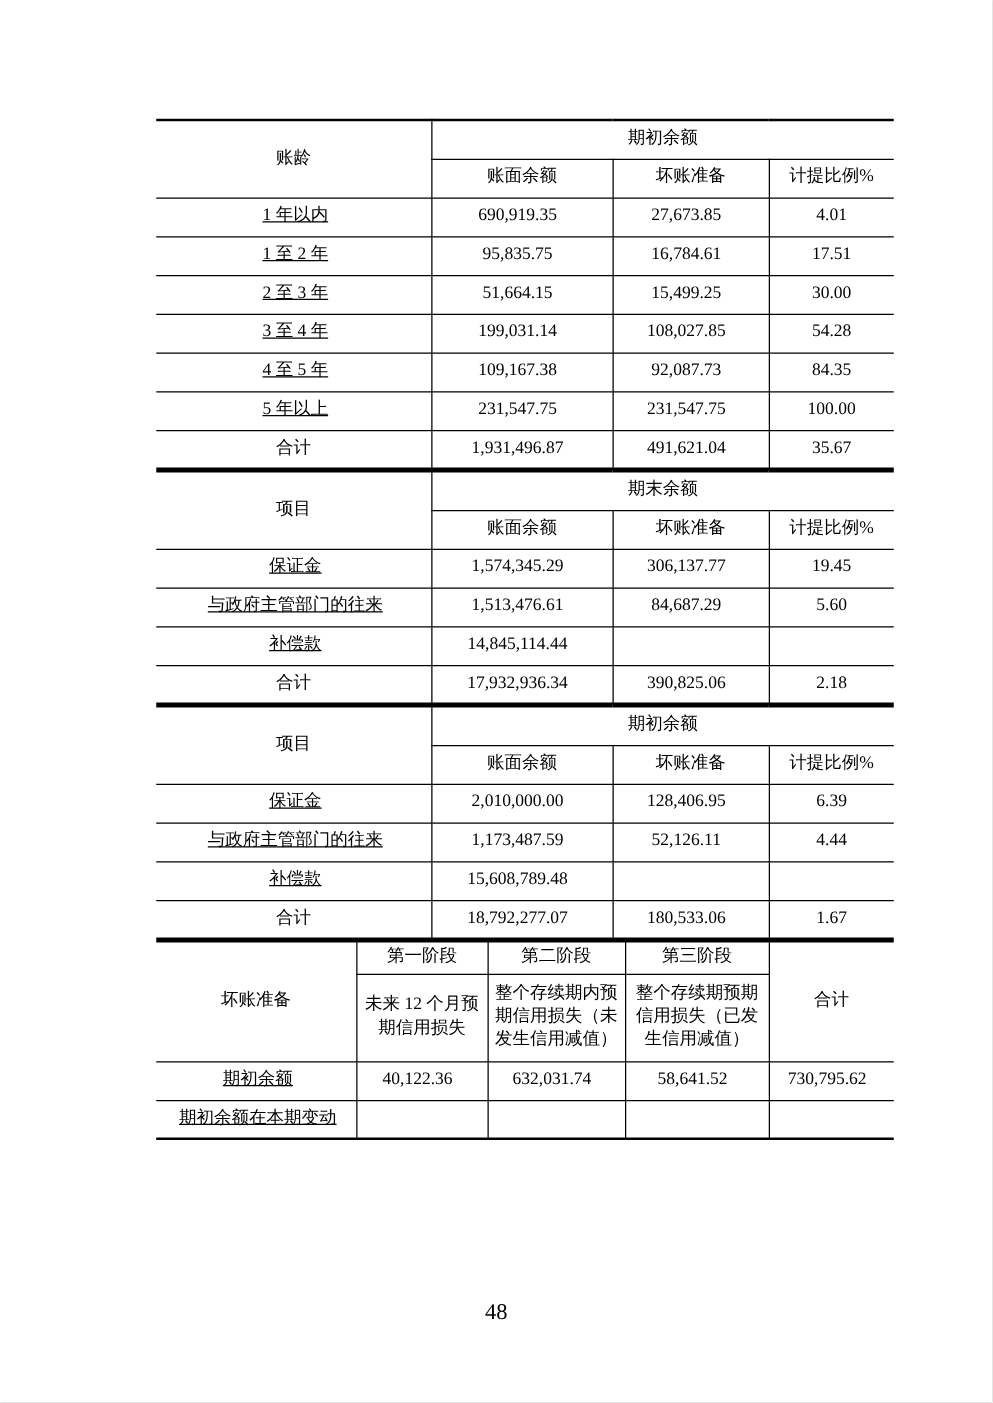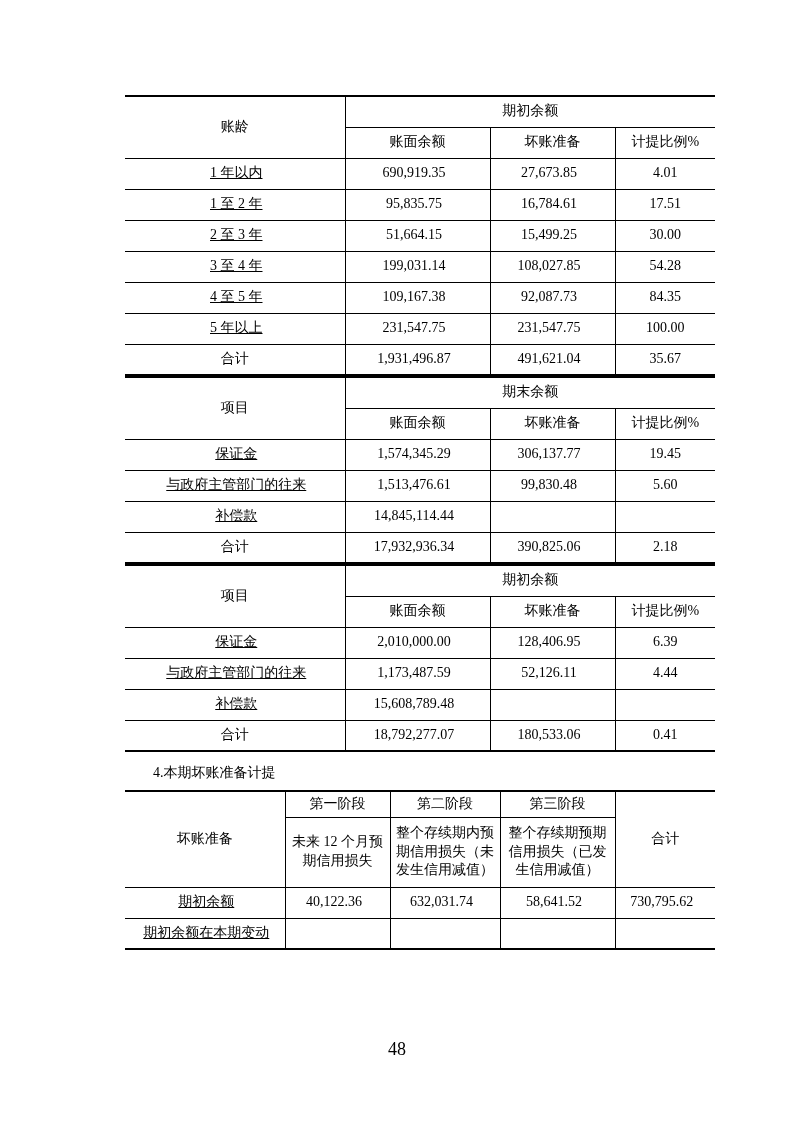--- a/index.html
+++ b/index.html
@@ -122,21 +122,21 @@
         </tr>
         <tr>
           <td class="l">保证金</td>
           <td class="r">1,574,345.29</td>
           <td class="r">306,137.77</td>
           <td class="c">19.45</td>
         </tr>
         <tr>
           <td class="l">与政府主管部门的往来</td>
           <td class="r">1,513,476.61</td>
-          <td class="r">99,830.48</td>
+          <td class="r">84,687.29</td>
           <td class="c">5.60</td>
         </tr>
         <tr>
           <td class="l">补偿款</td>
           <td class="r">14,845,114.44</td>
           <td class="r"></td>
           <td class="c"></td>
         </tr>
         <tr>
           <td class="c">合计</td>
@@ -180,26 +180,25 @@
         <tr>
           <td class="l">补偿款</td>
           <td class="r">15,608,789.48</td>
           <td class="r"></td>
           <td class="c"></td>
         </tr>
         <tr>
           <td class="c">合计</td>
           <td class="r">18,792,277.07</td>
           <td class="r">180,533.06</td>
-          <td class="c">0.41</td>
-        </tr>
-      </tbody>
-    </table>
-
-    <p class="para para-note4">4.本期坏账准备计提</p>
+          <td class="c">1.67</td>
+        </tr>
+      </tbody>
+    </table>
+
 
     <table class="t4">
       <colgroup>
           <col style="width:160px">
           <col style="width:105px">
           <col style="width:110px">
           <col style="width:115px">
           <col style="width:100px">
         </colgroup>
       <tbody>

